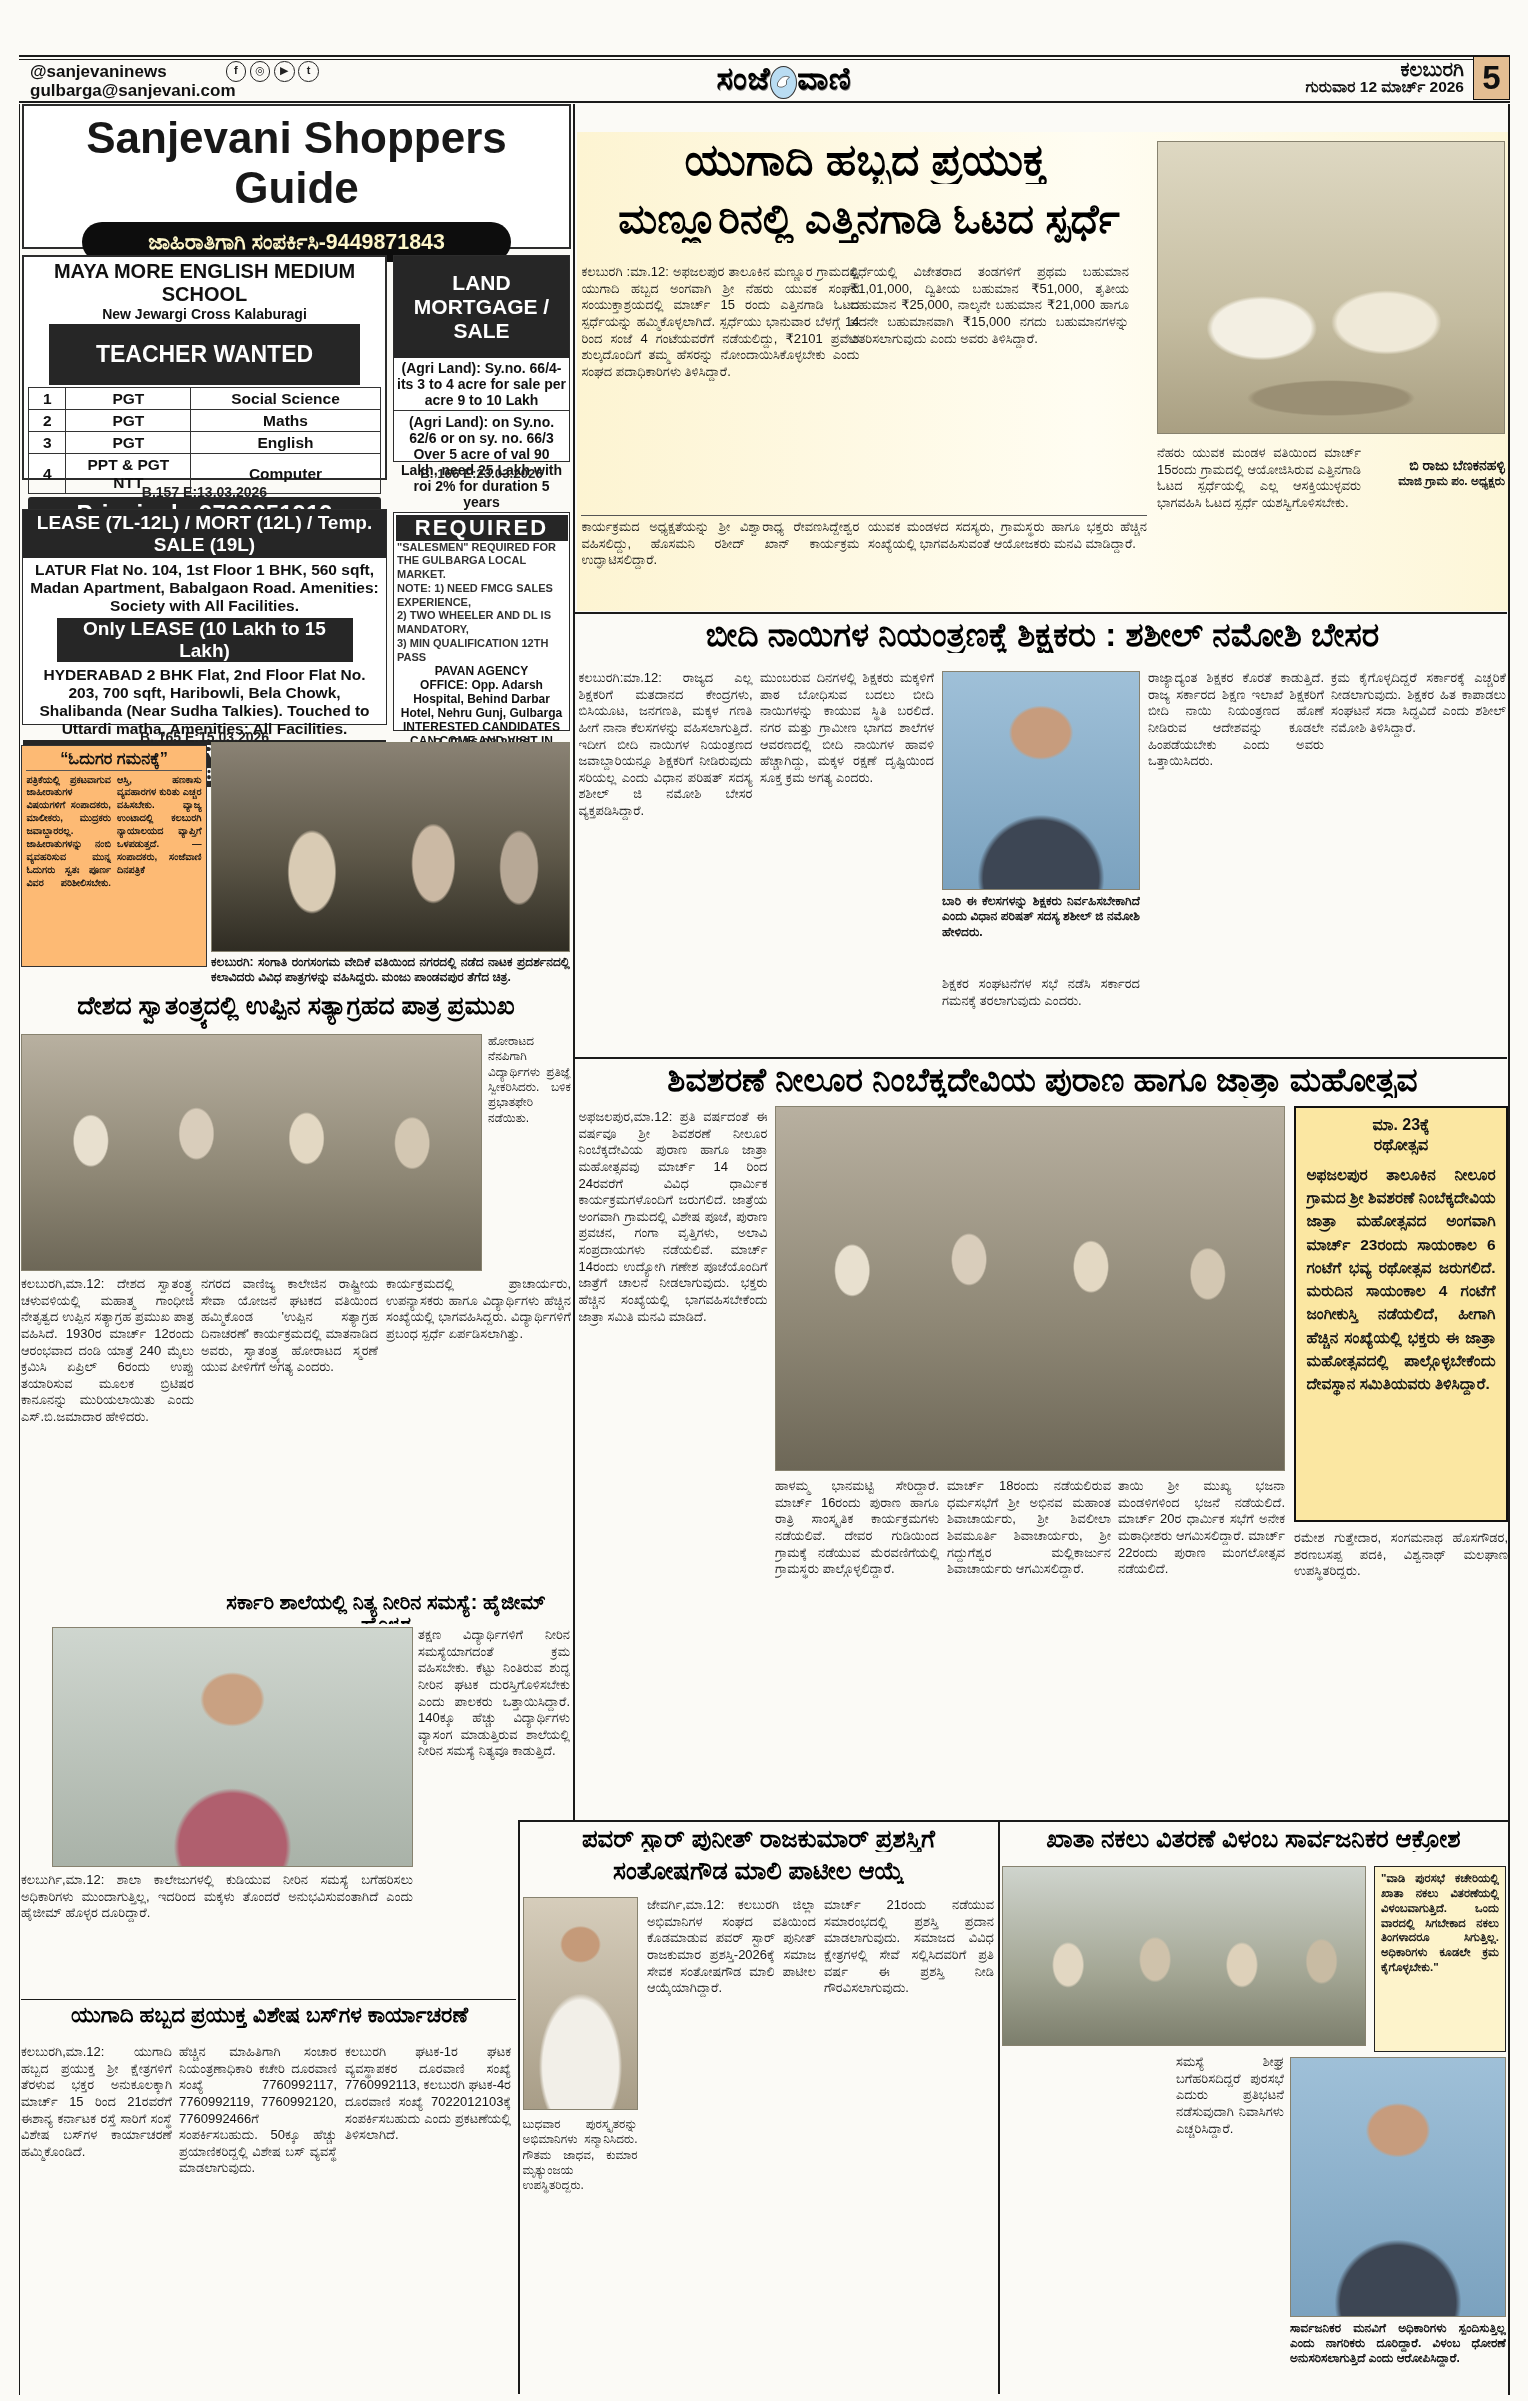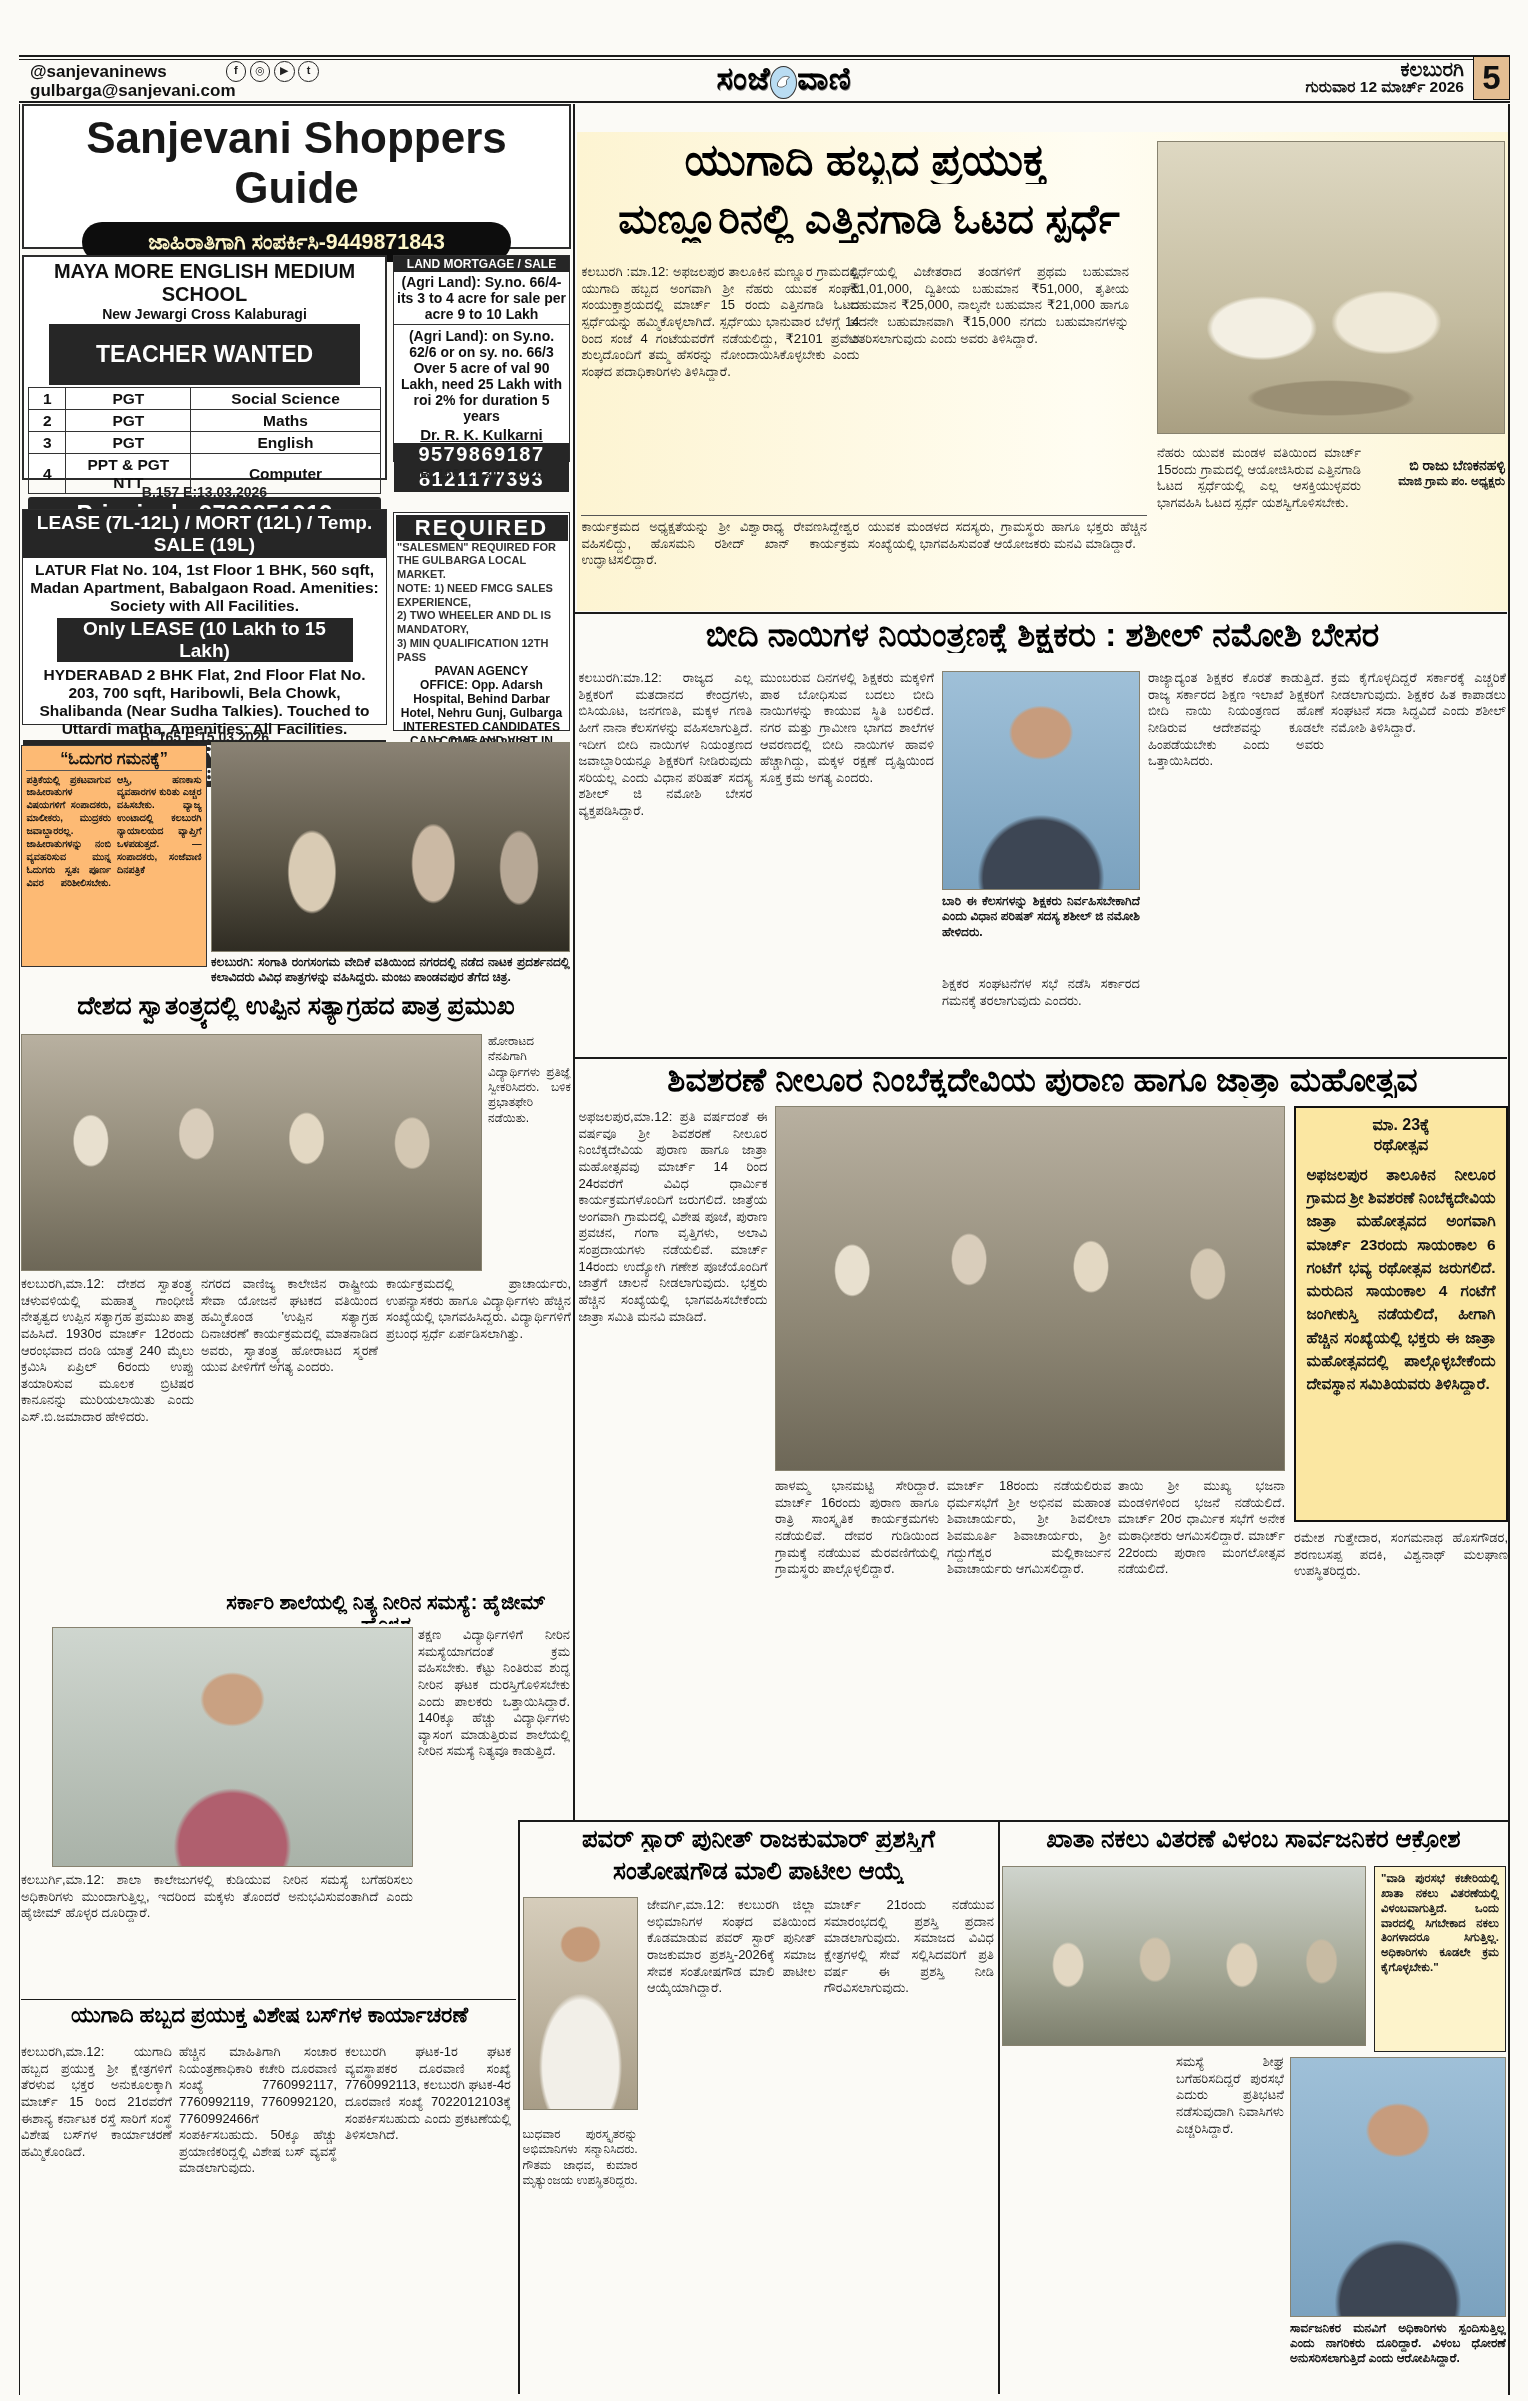--- a/index.html
+++ b/index.html
@@ -121,21 +121,21 @@
 NTT</td>
         <td>Computer</td>
       </tr>
     </tbody>
       </table>
     <div class="adbar" style="margin-top:3px;font-size:24px;padding:2.2px 0;border-radius:3px;">Principal : 9739851919</div>
   </div>
   <div class="abs adref" style="left:22px;top:484px;width:365px;">B.157 E:13.03.2026</div>
 
   <div class="abs adbox" style="left:393px;top:255px;width:177px;height:207px;border-width:1.5px;">
-    <div class="adbar" style="font-size:12px;padding:1px 0;">LAND MORTGAGE / SALE</div>
+    <div class="adbar" style="font-size:21px;padding:15px 0;">LAND MORTGAGE / SALE</div>
     <div style="font-size:14px;font-weight:800;text-align:center;padding:2.2px 3px;border-bottom:1.5px solid #333;">(Agri Land): Sy.no. 66/4- its 3 to 4 acre for sale per acre 9 to 10 Lakh</div>
     <div style="font-size:14px;font-weight:800;text-align:center;padding:2.2px 3px;">(Agri Land): on Sy.no. 62/6 or on sy. no. 66/3 Over 5 acre of val 90 Lakh, need 25 Lakh with roi 2% for duration 5 years</div>
     <div style="font-size:15px;font-weight:800;text-align:center;text-decoration:underline;">Dr. R. K. Kulkarni</div>
     <div class="adbar" style="font-size:20px;letter-spacing:1.5px;padding:0.7px 0;">9579869187</div>
     <div class="adbar" style="font-size:20px;letter-spacing:1.5px;padding:0.7px 0;">8121177393</div>
   </div>
   <div class="abs adref" style="left:393px;top:466px;width:177px;font-size:13.3px;">B. 166 E:23.03.2026</div>
 
   <div class="abs adbox" style="left:22px;top:509px;width:365px;height:216px;border-width:1.5px;">
     <div class="adbar" style="font-size:19px;padding:2.2px 0;">LEASE (7L-12L) / MORT (12L) / Temp. SALE (19L)</div>
@@ -232,21 +232,21 @@
   </div>
 
   <div class="hrule" style="left:520px;top:1820px;width:988px;"></div>
   <div class="vrule" style="left:518px;top:1820px;height:574px;"></div>
   <div class="vrule" style="left:998px;top:1820px;height:574px;"></div>
 
   <div class="abs" style="left:521px;top:1823px;width:475px;height:574px;">
     <div class="abs headline" style="left:0;top:1.5px;width:100%;font-size:24.4px;">ಪವರ್ ಸ್ಟಾರ್ ಪುನೀತ್ ರಾಜಕುಮಾರ್ ಪ್ರಶಸ್ತಿಗೆ</div>
     <div class="abs headline" style="left:0;top:34px;width:100%;font-size:24.4px;">ಸಂತೋಷಗೌಡ ಮಾಲಿ ಪಾಟೀಲ ಆಯ್ಕೆ</div>
     <div class="ph ph-man-white" style="left:1.5px;top:74px;width:115px;height:213px;"></div>
-    <div class="abs kn" style="left:1.5px;top:304px;width:115px;height:257px;font-size:12px;font-family:Liberation Serif, serif;">ಬುಧವಾರ ಪುರಸ್ಕೃತರನ್ನು ಅಭಿಮಾನಿಗಳು ಸನ್ಮಾನಿಸಿದರು. ಗೌತಮ ಜಾಧವ, ಕುಮಾರ ಮೃತ್ಯುಂಜಯ ಉಪಸ್ಥಿತರಿದ್ದರು.</div>
+    <div class="abs kn" style="left:1.5px;top:294px;width:115px;height:257px;font-size:12px;">ಬುಧವಾರ ಪುರಸ್ಕೃತರನ್ನು ಅಭಿಮಾನಿಗಳು ಸನ್ಮಾನಿಸಿದರು. ಗೌತಮ ಜಾಧವ, ಕುಮಾರ ಮೃತ್ಯುಂಜಯ ಉಪಸ್ಥಿತರಿದ್ದರು.</div>
     <div class="abs kn" style="left:126px;top:74px;width:169px;height:478px;">ಜೇವರ್ಗಿ,ಮಾ.12: ಕಲಬುರಗಿ ಜಿಲ್ಲಾ ಅಭಿಮಾನಿಗಳ ಸಂಘದ ವತಿಯಿಂದ ಕೊಡಮಾಡುವ ಪವರ್ ಸ್ಟಾರ್ ಪುನೀತ್ ರಾಜಕುಮಾರ ಪ್ರಶಸ್ತಿ-2026ಕ್ಕೆ ಸಮಾಜ ಸೇವಕ ಸಂತೋಷಗೌಡ ಮಾಲಿ ಪಾಟೀಲ ಆಯ್ಕೆಯಾಗಿದ್ದಾರೆ.</div>
     <div class="abs kn" style="left:303px;top:74px;width:170px;height:478px;">ಮಾರ್ಚ್ 21ರಂದು ನಡೆಯುವ ಸಮಾರಂಭದಲ್ಲಿ ಪ್ರಶಸ್ತಿ ಪ್ರದಾನ ಮಾಡಲಾಗುವುದು. ಸಮಾಜದ ವಿವಿಧ ಕ್ಷೇತ್ರಗಳಲ್ಲಿ ಸೇವೆ ಸಲ್ಲಿಸಿದವರಿಗೆ ಪ್ರತಿ ವರ್ಷ ಈ ಪ್ರಶಸ್ತಿ ನೀಡಿ ಗೌರವಿಸಲಾಗುವುದು.</div>
   </div>
 
   <div class="abs" style="left:1000px;top:1823px;width:507px;height:574px;">
     <div class="abs headline" style="left:0;top:1.5px;width:100%;font-size:24.4px;">ಖಾತಾ ನಕಲು ವಿತರಣೆ ವಿಳಂಬ ಸಾರ್ವಜನಿಕರ ಆಕ್ರೋಶ</div>
     <div class="ph ph-crowd" style="left:1.5px;top:43px;width:364px;height:180px;"></div>
     <div class="abs" style="left:374px;top:43px;width:132px;height:186px;background:#fdf3cb;border:1.5px solid #222;padding:4.4px 6px;box-sizing:border-box;">
       <div class="kn" style="font-size:11.5px;font-weight:700;height:170px;">"ವಾಡಿ ಪುರಸಭೆ ಕಚೇರಿಯಲ್ಲಿ ಖಾತಾ ನಕಲು ವಿತರಣೆಯಲ್ಲಿ ವಿಳಂಬವಾಗುತ್ತಿದೆ. ಒಂದು ವಾರದಲ್ಲಿ ಸಿಗಬೇಕಾದ ನಕಲು ತಿಂಗಳಾದರೂ ಸಿಗುತ್ತಿಲ್ಲ. ಅಧಿಕಾರಿಗಳು ಕೂಡಲೇ ಕ್ರಮ ಕೈಗೊಳ್ಳಬೇಕು."</div>
     </div>

